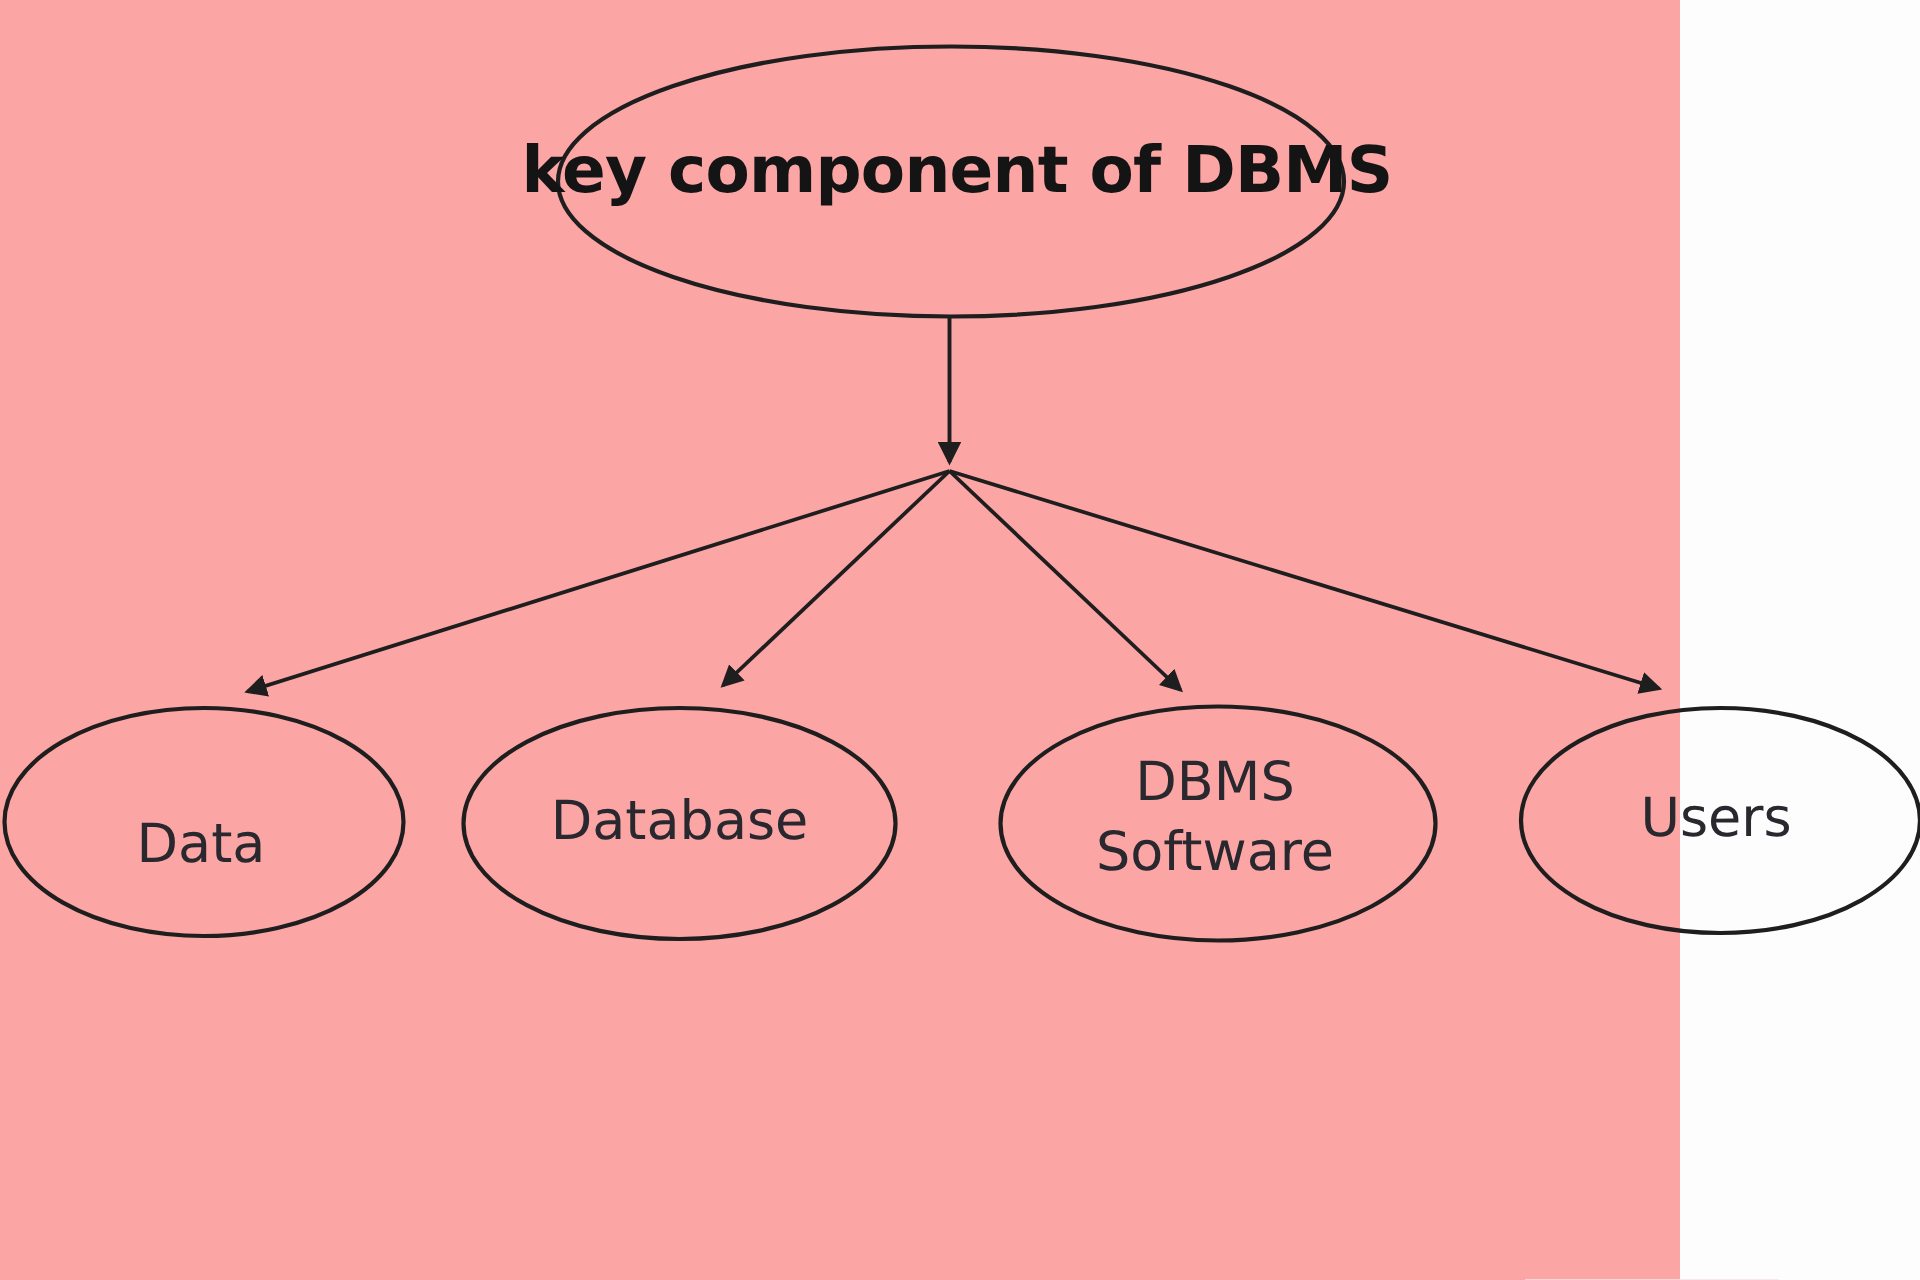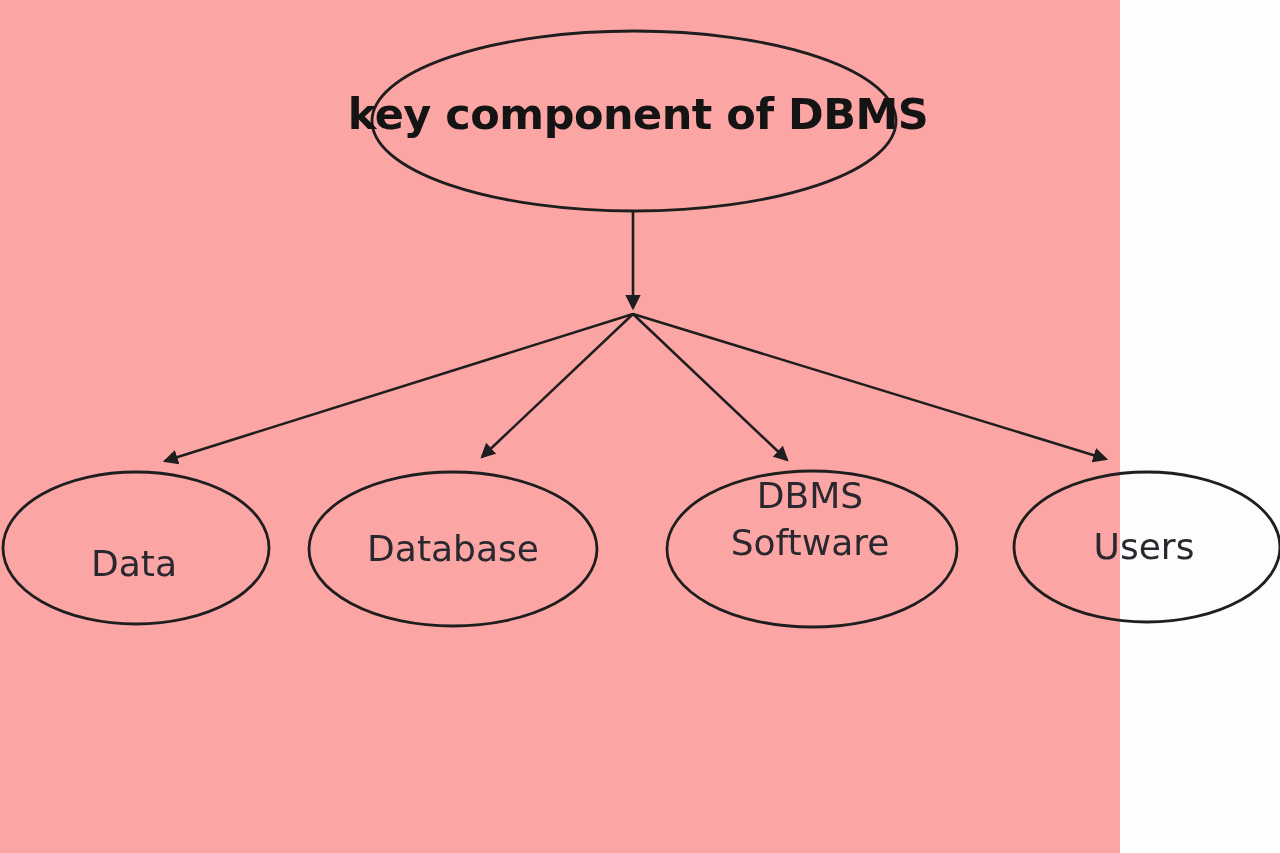--- a/index.html
+++ b/index.html
@@ -70,18 +70,18 @@
     <ellipse cx="812" cy="549" rx="145" ry="78" fill="none" stroke-width="2.8" stroke="#1e1e1e"></ellipse>
     <ellipse cx="1147" cy="547" rx="133" ry="75" fill="none" stroke-width="2.8" stroke="#1e1e1e"></ellipse>
   </svg>
 
   <div class="node-label root-label" style="left: 638px; top: 115px;">key component of DBMS</div>
 
   <div class="node-label child-label" style="left: 134px; top: 564px;">Data</div>
 
   <div class="node-label child-label" style="left: 453px; top: 549px;">Database</div>
 
-  <div class="node-label child-label" style="left: 810px; top: 520px;">DBMS
+  <div class="node-label child-label" style="left: 810px; top: 546px;">DBMS
 Software</div>
 
   <div class="node-label child-label" style="left: 1144px; top: 547px;">Users</div>
 
 </div>
 
 </body></html>

